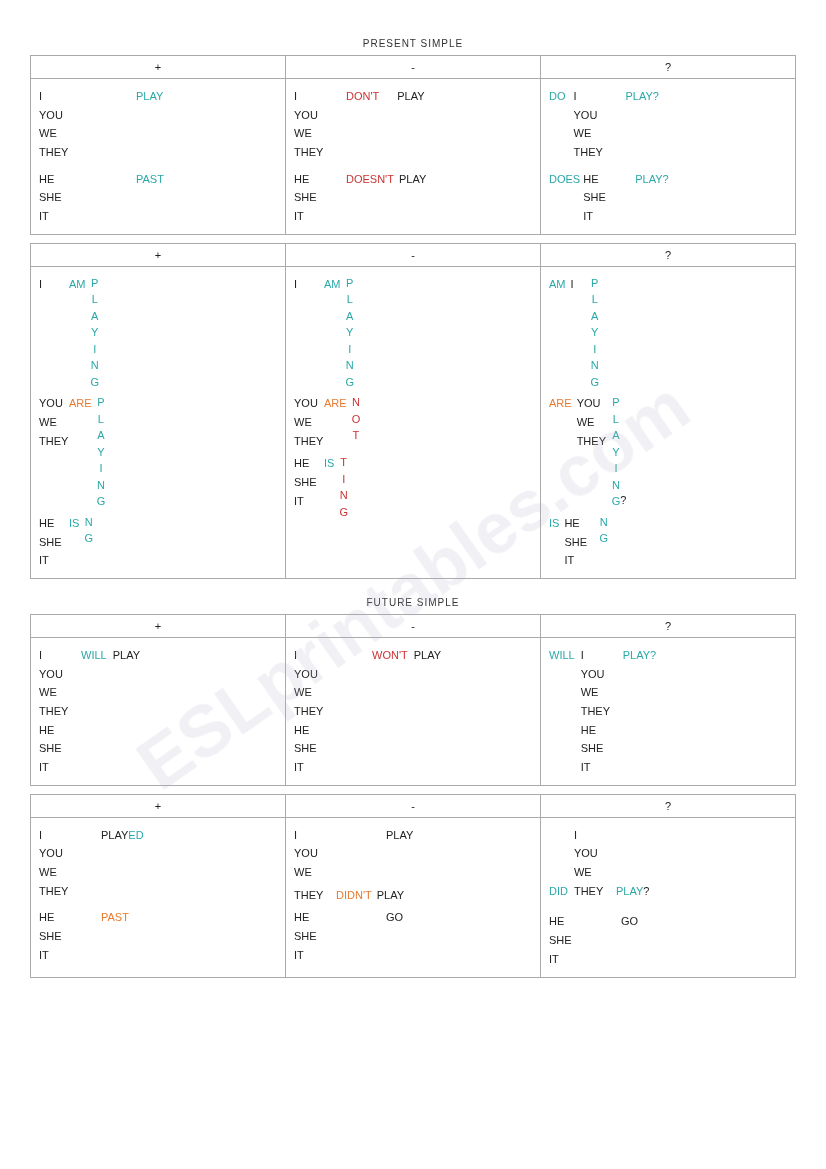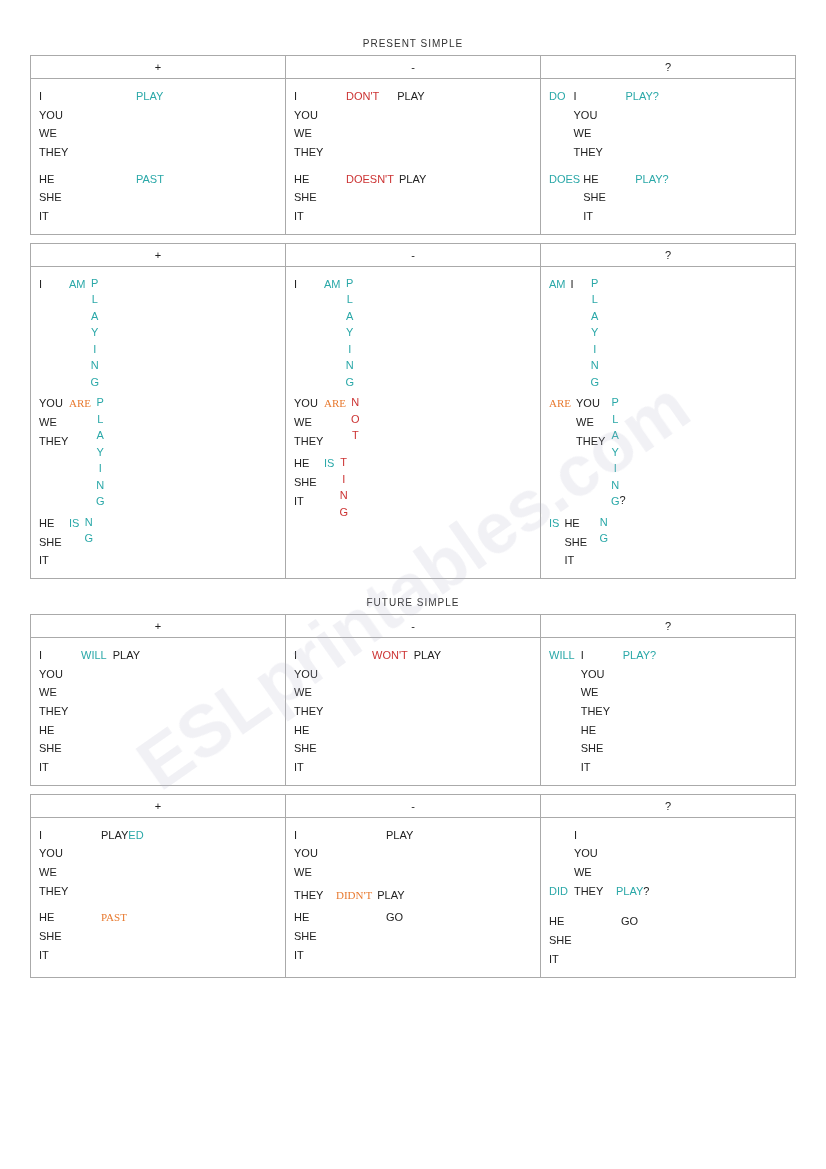--- a/index.html
+++ b/index.html
@@ -33,21 +33,21 @@
       text-align: center;
       font-weight: normal;
       font-size: 11px;
       background: #fff;
       padding: 5px 8px;
     }
     .grammar-table td {
       width: 33.33%;
     }
     .teal { color: #2aa8a8; }
-    .orange { color: #e87a30; font-family: Liberation Serif, serif; }
+    .orange { color: #e87a30; }
     .red { color: #cc3333; }
     .cell-content {
       line-height: 1.7;
       padding: 4px 0;
     }
     .pronoun-col {
       width: 42px;
       flex-shrink: 0;
     }
     .vertical-word {

